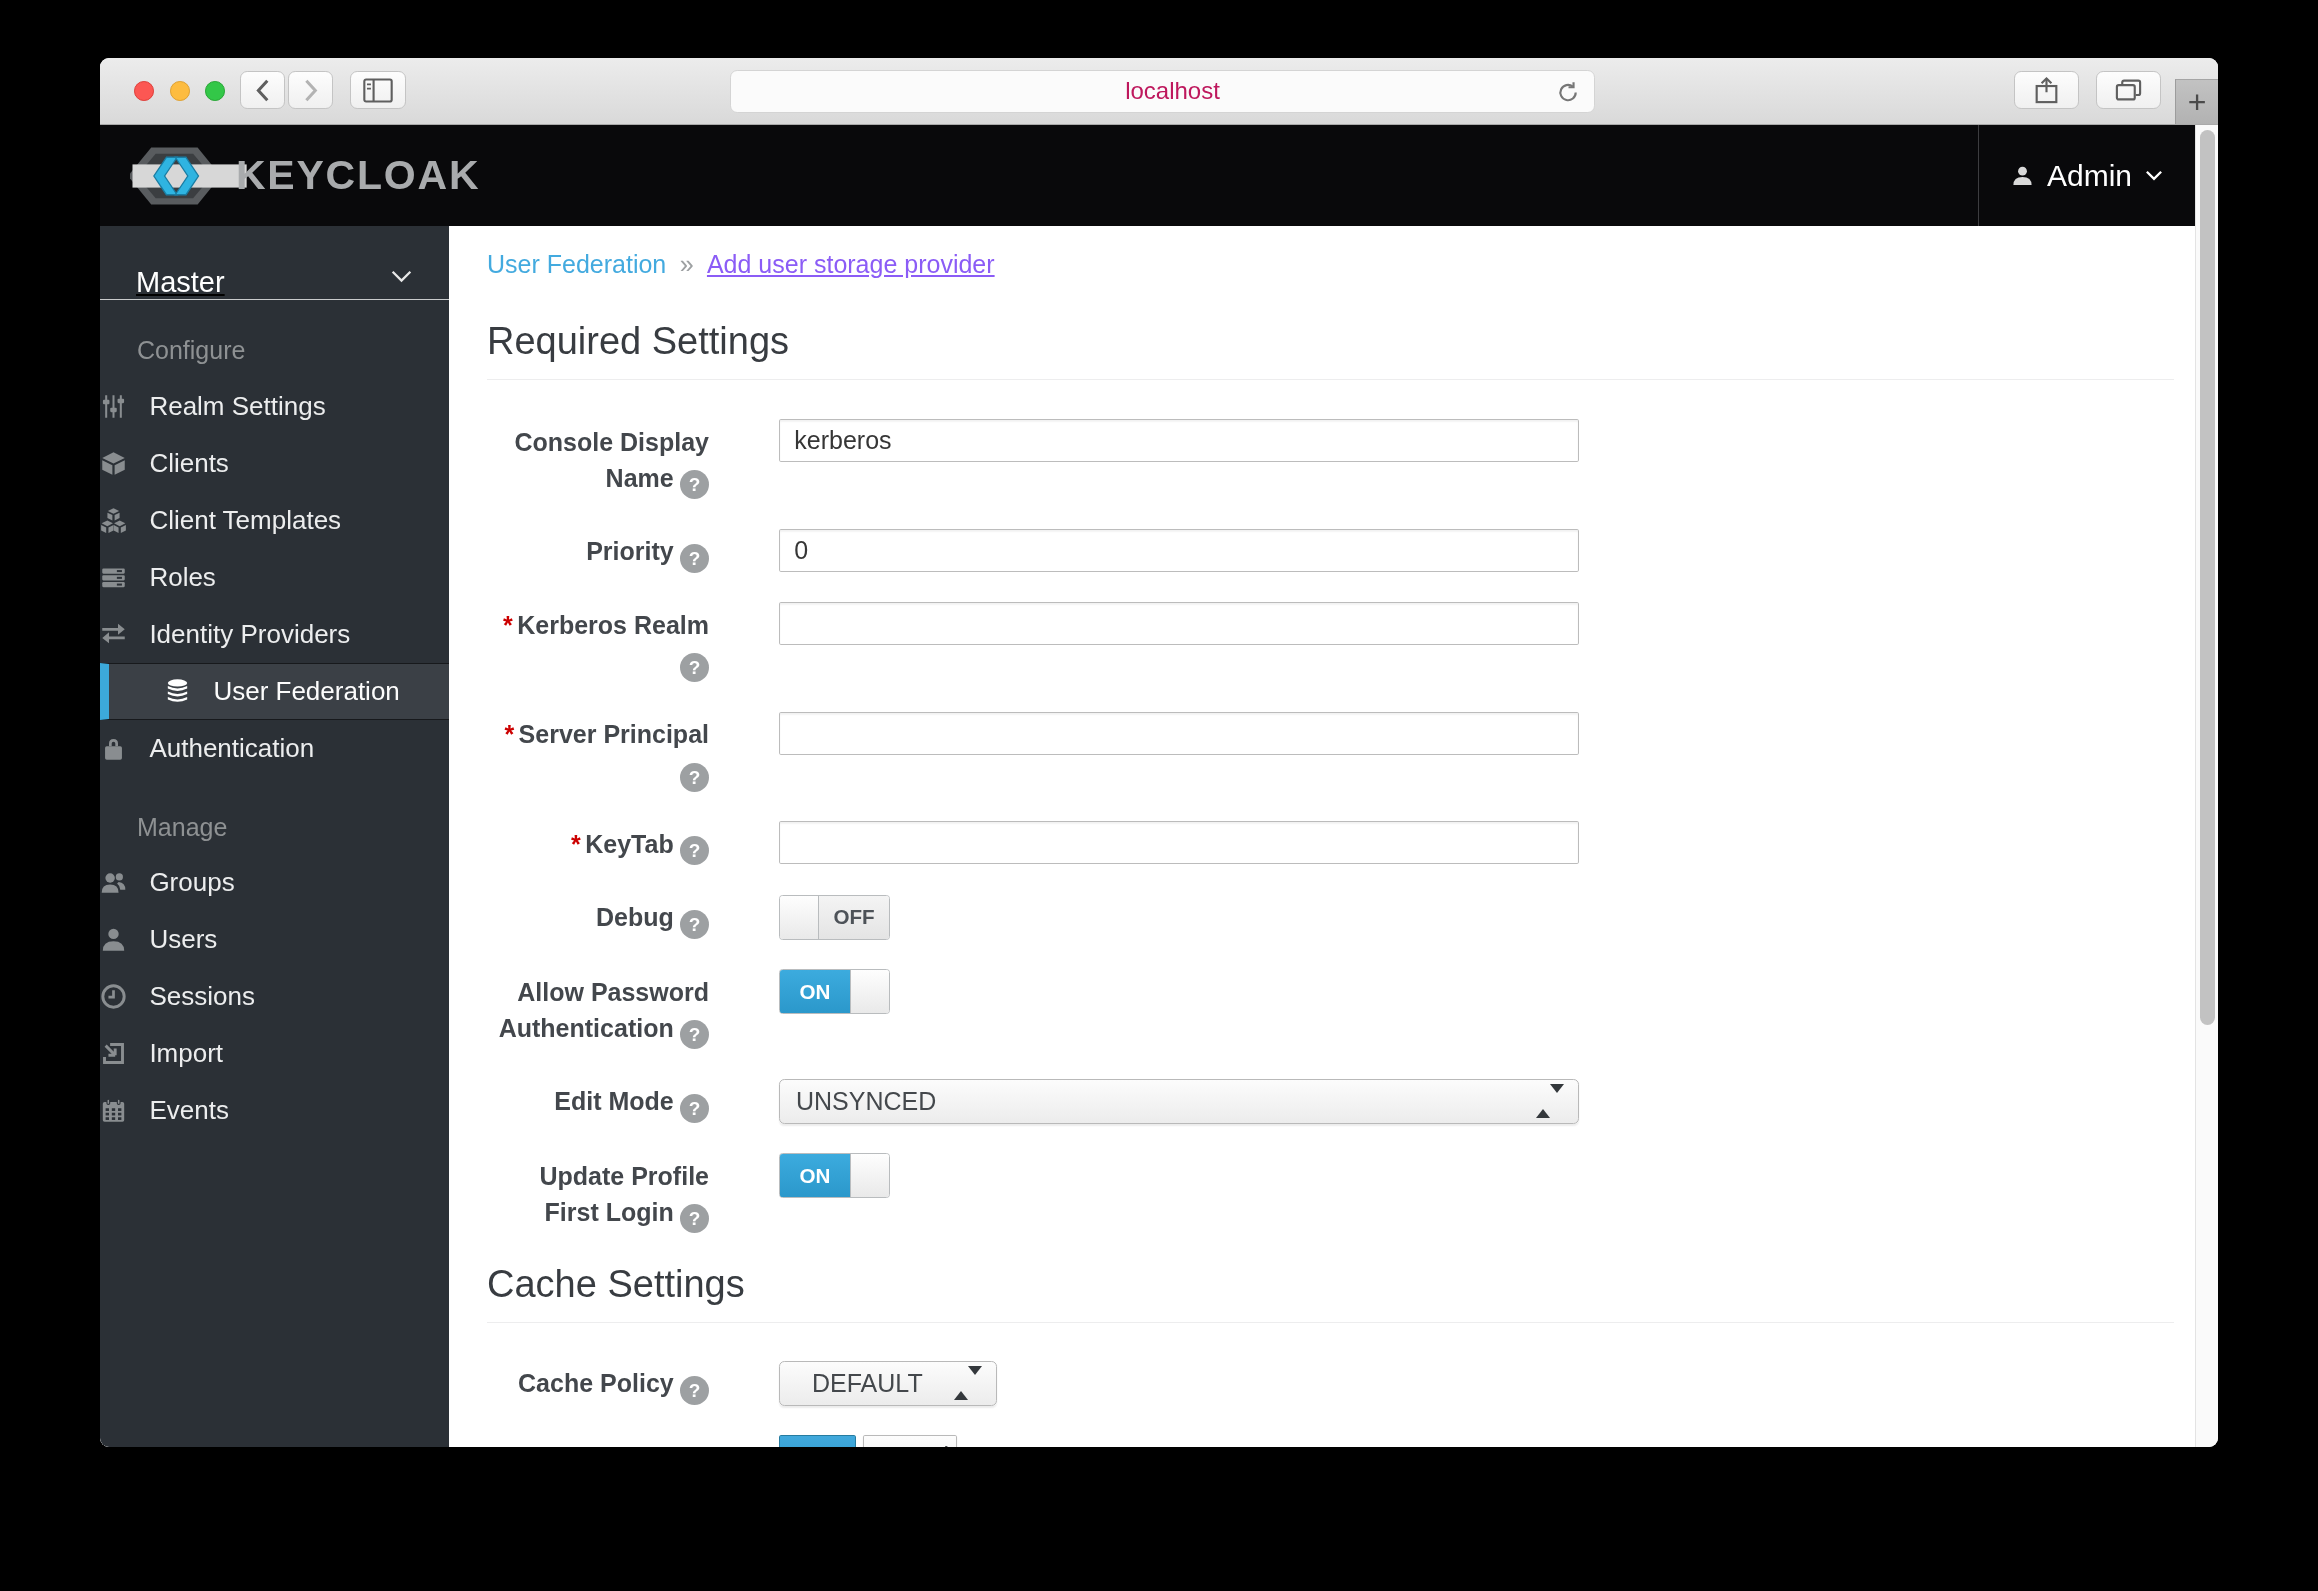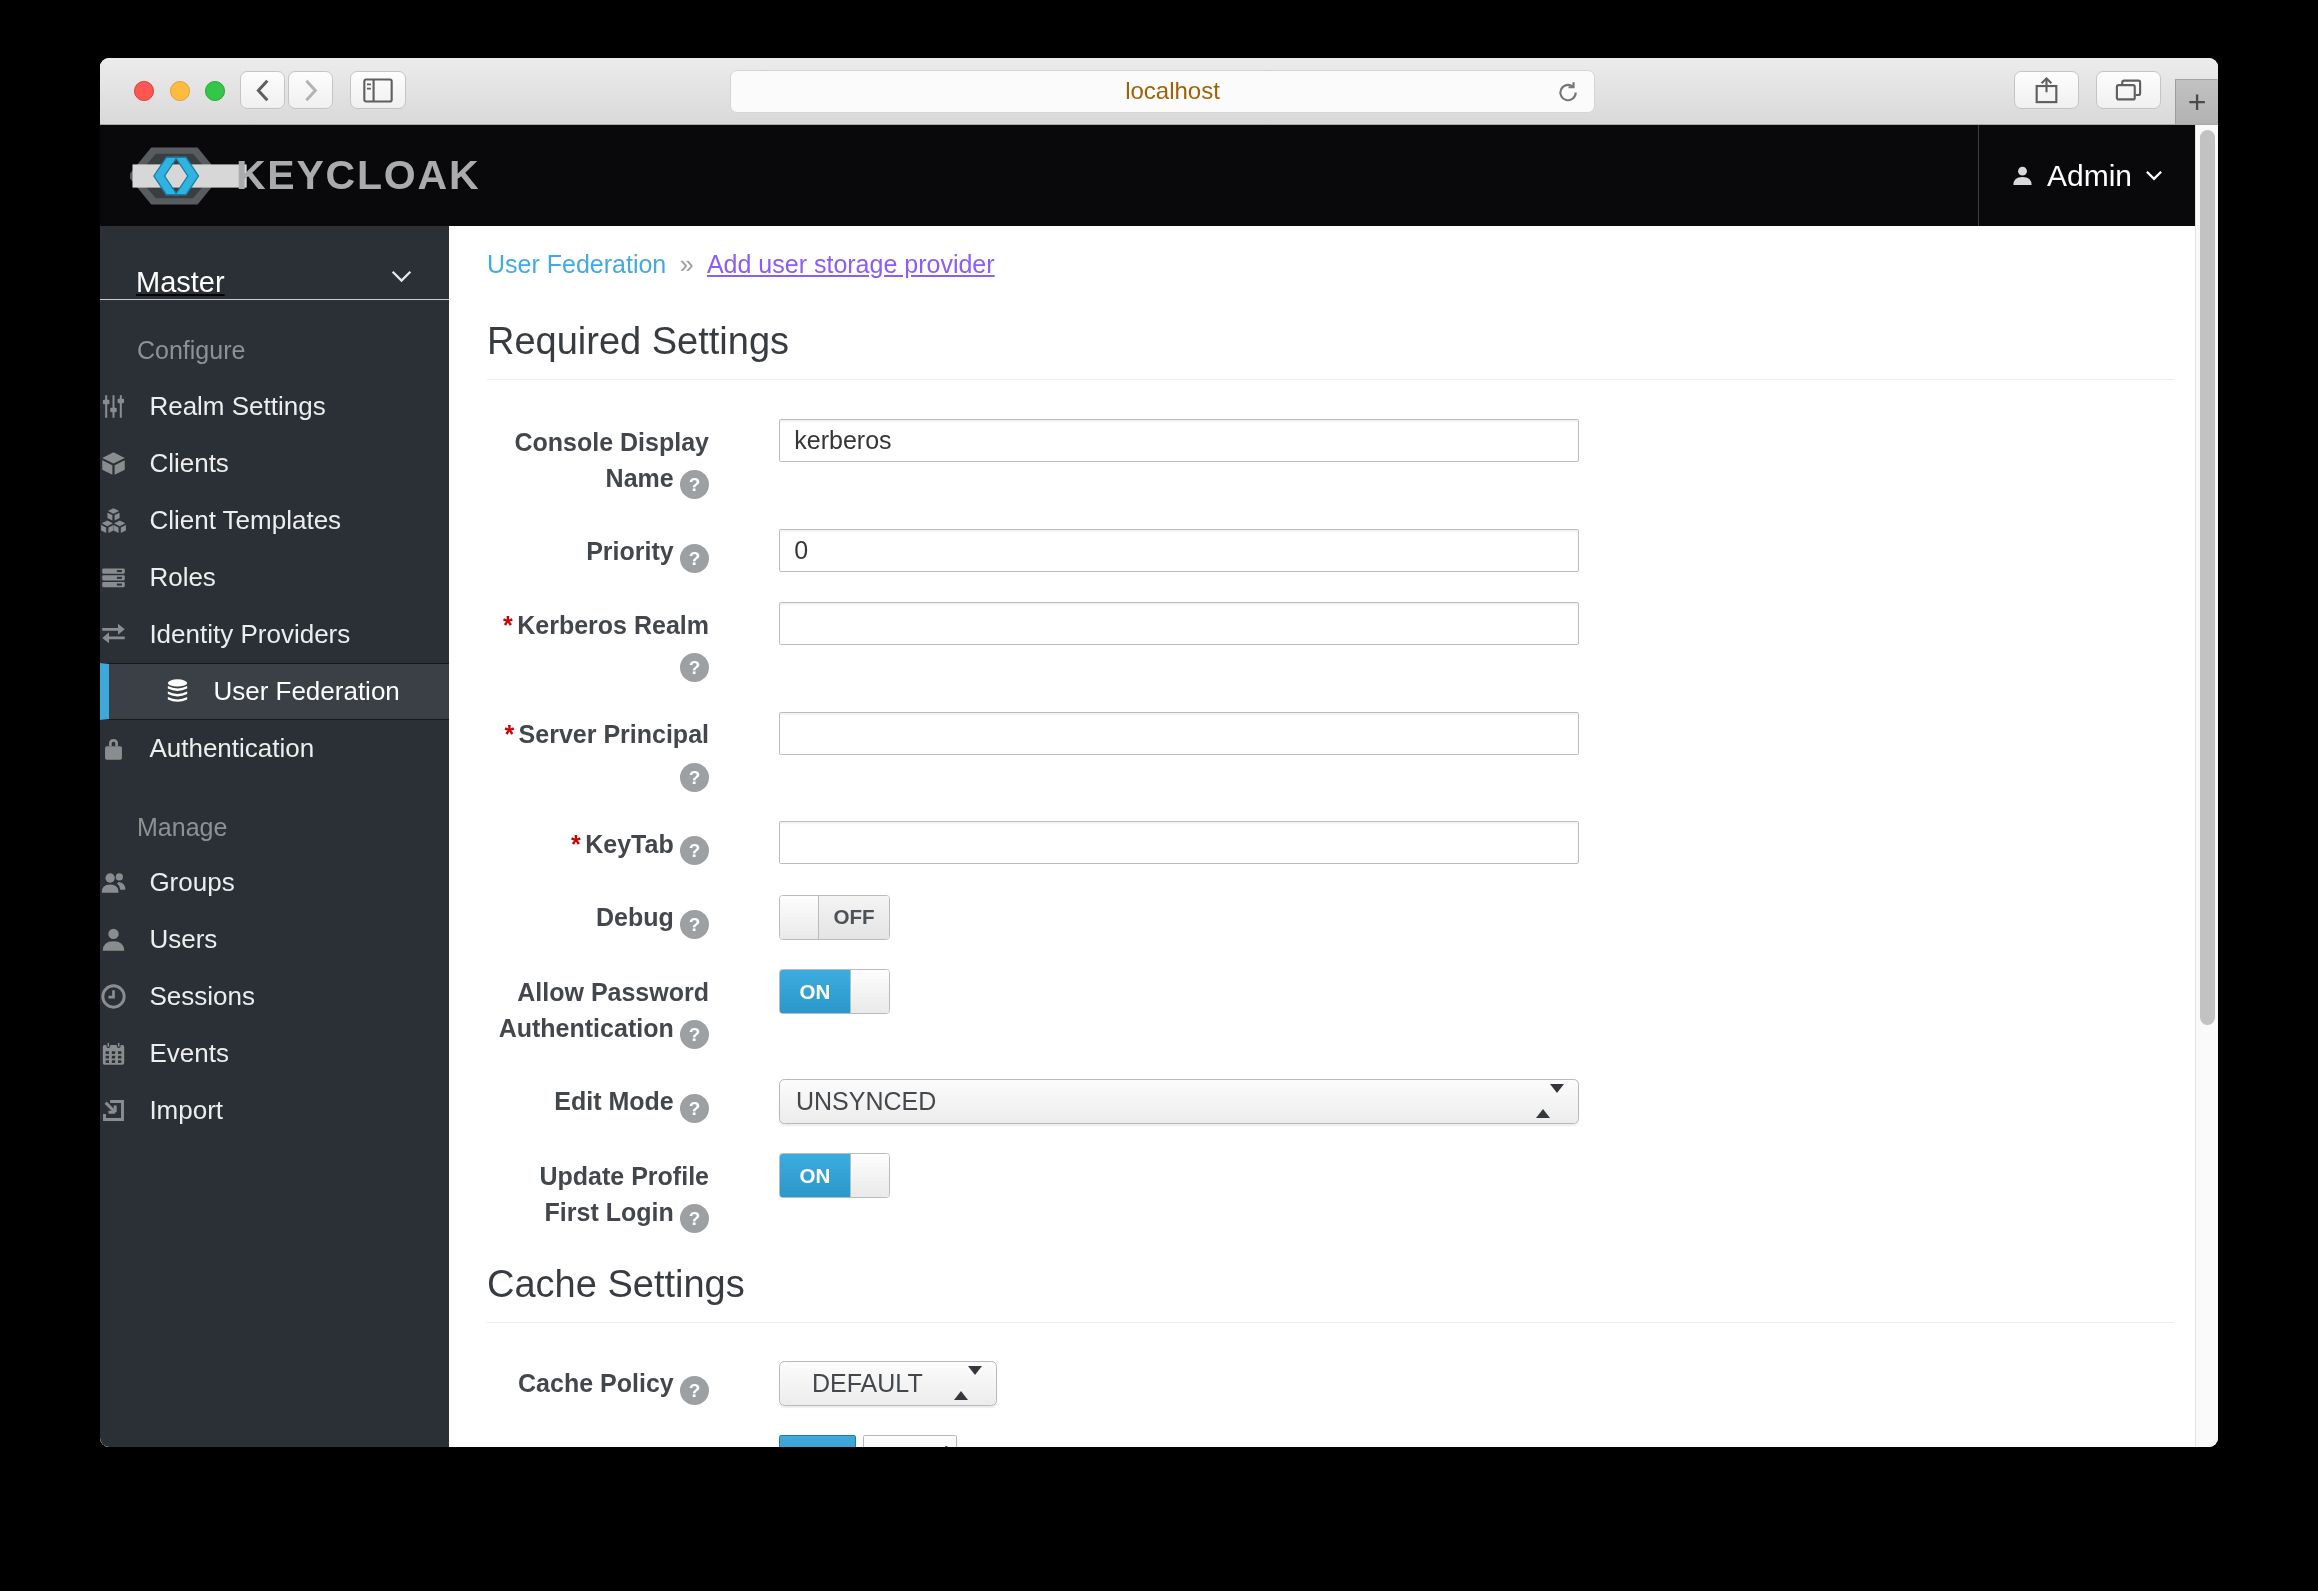--- a/index.html
+++ b/index.html
@@ -17,21 +17,21 @@
   .tl.green  { left:105px; background:#33c748; border:0.9px solid #24a532; }
   .chrome-btn { position:absolute; top:13.4px; height:38px; background:linear-gradient(#fdfdfd,#f0f0f0);
                 border:0.9px solid #c4c4c4; border-radius:7.2px; display:flex; align-items:center; justify-content:center; }
   .btn-back    { left:140px; width:45px; }
   .btn-forward { left:188px; width:45px; }
   .btn-sidebar { left:250px; width:56px; }
   .btn-share   { left:1914px; width:65px; }
   .btn-tabs    { left:1996px; width:65px; }
   .urlbar { position:absolute; left:630px; top:11.6px; width:865px; height:43px; background:#fbfbfb;
             border:0.9px solid #d4d4d4; border-radius:7.2px; display:flex; align-items:center; justify-content:center; }
-  .urlbar .url { font-size:24px; color:#a16207;margin-left:20px; }
+  .urlbar .url { font-size:24px; color:#be185d;margin-left:20px; }
   .urlbar .reload { position:absolute; right:12.5px; top:8px; }
   .plus-strip { position:absolute; right:0; bottom:0; width:43px; height:45px;
                 background:linear-gradient(#c2c2c2,#b2b2b2); border-left:0.9px solid #9c9c9c; border-top:0.9px solid #a5a5a5;
                 display:flex; align-items:center; justify-content:center; font-size:32px; color:#4a4a4a; }
 
   
   .browser-body { position:absolute; top:67px; left:0; right:23px; bottom:0; overflow:hidden; background:#fff; }
   .scrollbar { position:absolute; top:67px; right:0; bottom:0; width:23px; background:#fafafa; border-left:0.9px solid #e3e3e3; }
   .scroll-thumb { position:absolute; top:5.4px; left:3.6px; width:15px; height:895px; border-radius:8px; background:#c2c2c2; }
 
@@ -331,49 +331,49 @@
             <svg width="27" height="27" viewBox="0 0 24 24">
               <circle cx="12" cy="12" r="9.5" fill="none" stroke="#898d90" stroke-width="2.6"></circle>
               <path d="M12 6.5 L12 12.6 L7.5 12.6" fill="none" stroke="#898d90" stroke-width="2.4"></path>
             </svg>
           </span>
           <span class="nlabel">Sessions</span>
         </div>
 
         <div class="nav-item">
           <span class="nicon">
+            <svg width="27" height="27" viewBox="0 0 24 24">
+              <path d="M9 4 L20 4 L20 20 L4 20 L4 15" fill="none" stroke="#898d90" stroke-width="2.6"></path>
+              <path d="M4 4 L12.5 12.5 M12.5 12.5 L12.5 6.5 M12.5 12.5 L6.5 12.5" stroke="#898d90" stroke-width="2.6" fill="none" transform="translate(1,1)"></path>
+            </svg>
+          </span>
+          <span class="nlabel">Import</span>
+        </div>
+
+        <div class="nav-item">
+          <span class="nicon">
             <svg width="27" height="27" viewBox="0 0 24 24" fill="#898d90">
               <rect x="2.5" y="4.5" width="19" height="17.5" rx="1.5"></rect>
               <rect x="6.2" y="2" width="2.4" height="4.6" rx="1.1" fill="#898d90" stroke="#2b3036" stroke-width="1"></rect>
               <rect x="15.4" y="2" width="2.4" height="4.6" rx="1.1" fill="#898d90" stroke="#2b3036" stroke-width="1"></rect>
               <g fill="#2b3036">
                 <rect x="5" y="10" width="3" height="2.4"></rect>
                   <rect x="10.5" y="10" width="3" height="2.4"></rect>
                   <rect x="16" y="10" width="3" height="2.4"></rect>
                 <rect x="5" y="14" width="3" height="2.4"></rect>
                   <rect x="10.5" y="14" width="3" height="2.4"></rect>
                   <rect x="16" y="14" width="3" height="2.4"></rect>
                 <rect x="5" y="18" width="3" height="2.4"></rect>
                   <rect x="10.5" y="18" width="3" height="2.4"></rect>
                   <rect x="16" y="18" width="3" height="2.4"></rect>
               </g>
             </svg>
           </span>
           <span class="nlabel">Events</span>
         </div>
-
-        <div class="nav-item">
-          <span class="nicon">
-            <svg width="27" height="27" viewBox="0 0 24 24">
-              <path d="M9 4 L20 4 L20 20 L4 20 L4 15" fill="none" stroke="#898d90" stroke-width="2.6"></path>
-              <path d="M4 4 L12.5 12.5 M12.5 12.5 L12.5 6.5 M12.5 12.5 L6.5 12.5" stroke="#898d90" stroke-width="2.6" fill="none" transform="translate(1,1)"></path>
-            </svg>
-          </span>
-          <span class="nlabel">Import</span>
-        </div>
       </div>
 
       <div class="content">
         <div class="content-inner">
 
           <div class="breadcrumb">
             <span class="crumb-link">User Federation</span>
             <span class="crumb-sep">»</span>
             <span class="crumb-current">Add user storage provider</span>
           </div>

